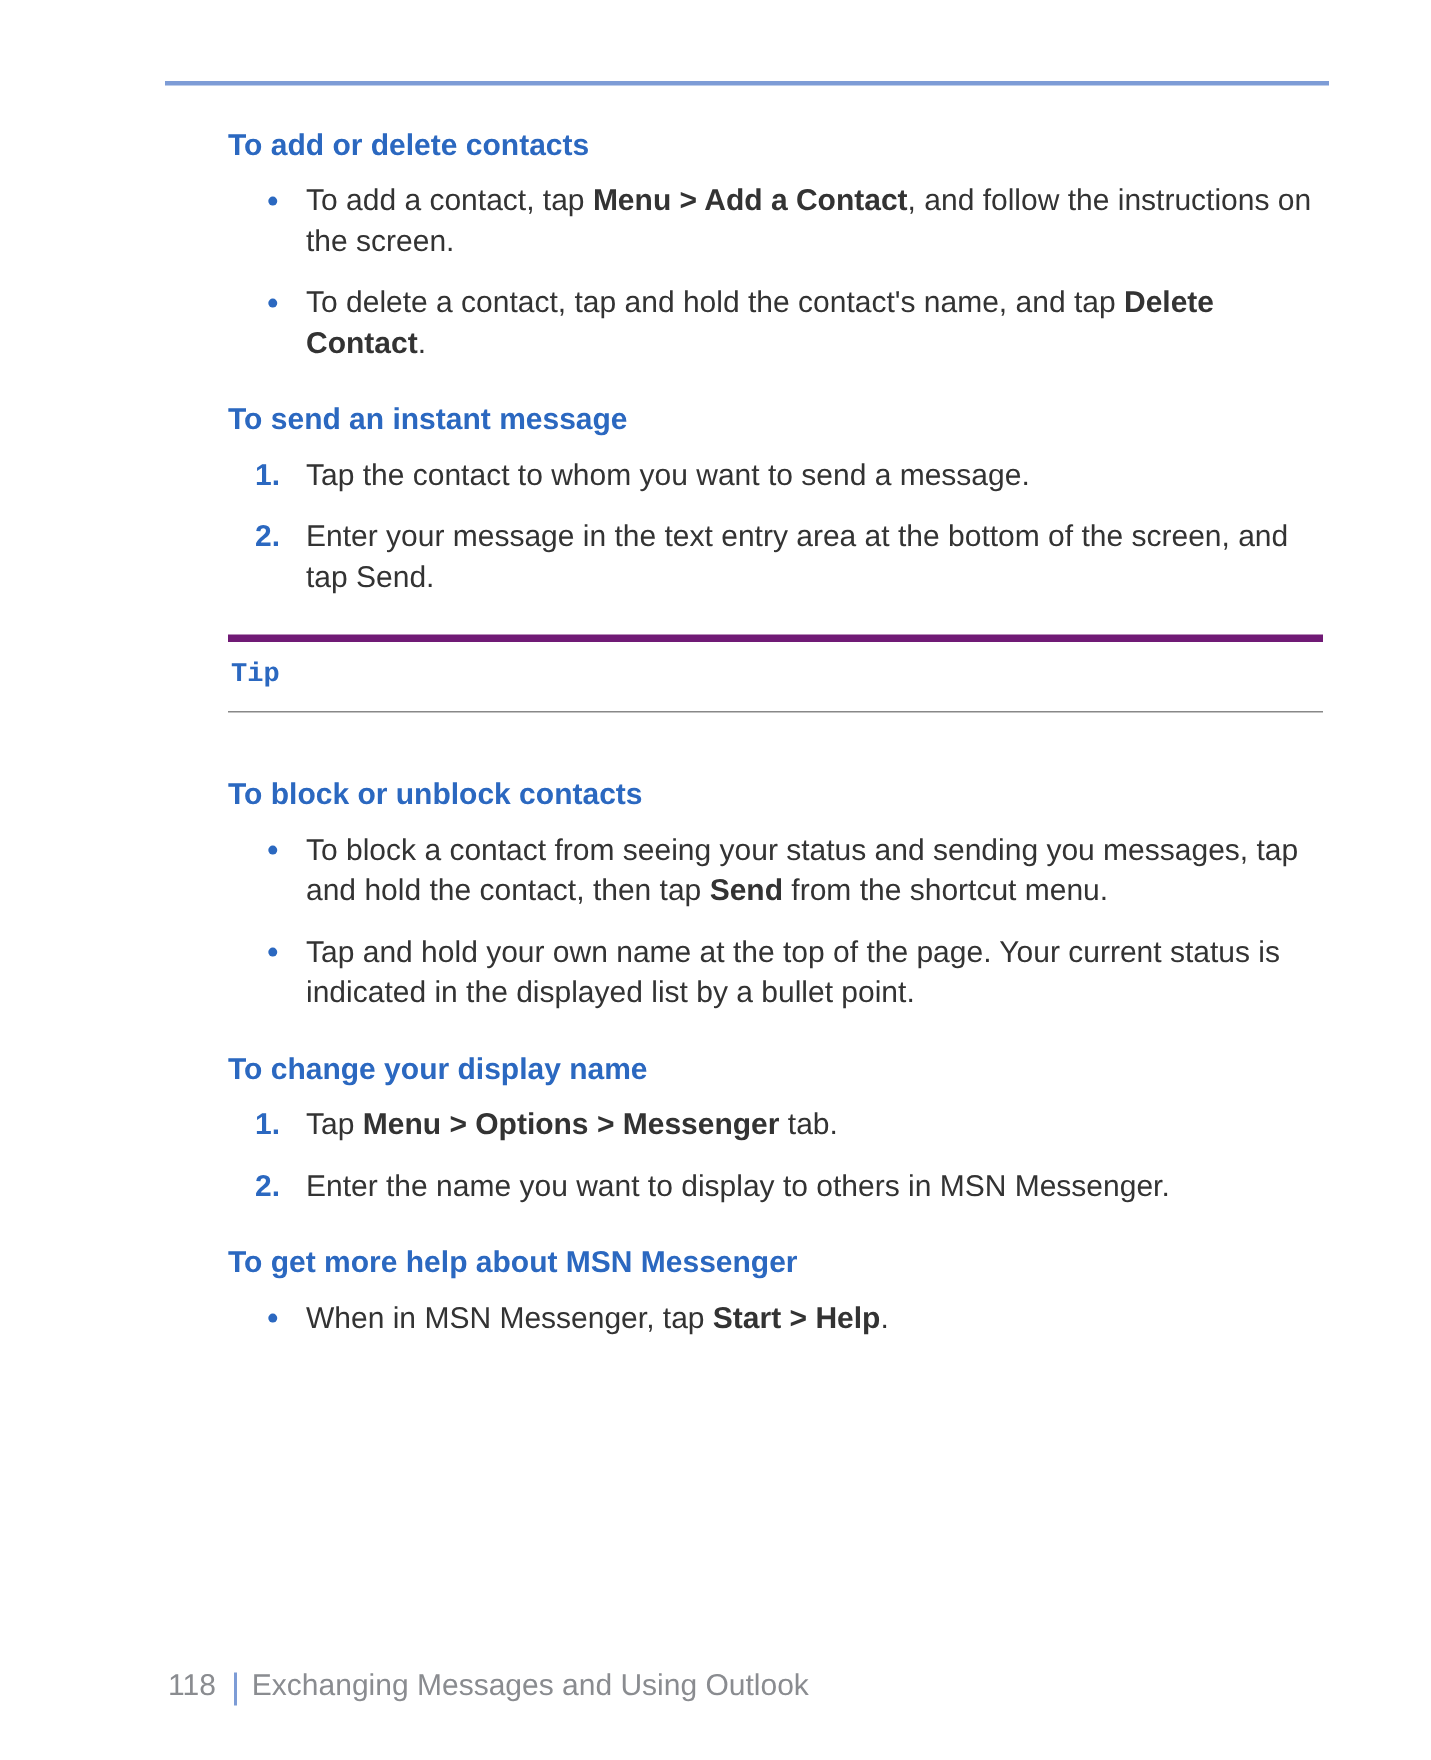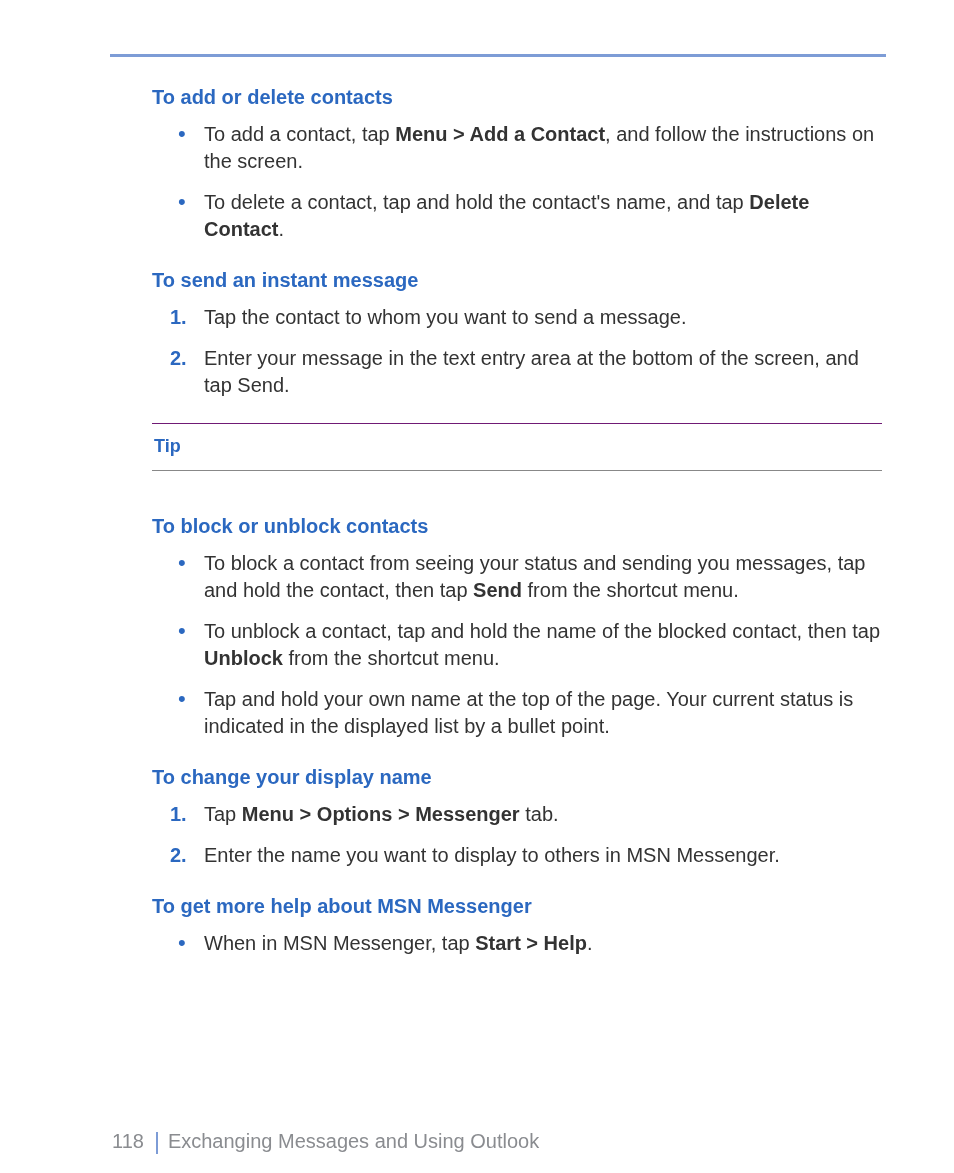--- a/index.html
+++ b/index.html
@@ -56,41 +56,42 @@
   .num-list li .num {
     position: absolute;
     left: -34px;
     top: 0;
     color: #2b68c0;
     font-weight: bold;
     font-size: 20px;
   }
   .bold { font-weight: bold; }
   .tip-box {
-    border-top: 1px solid #701a75;
+    border-top: 5px solid #701a75;
     border-bottom: 1px solid #888;
     margin: 24px 0 44px 0;
     padding: 10px 0 12px 0;
     display: flex;
     gap: 27px;
     font-size: 18px;
     color: #555;
     line-height: 1.35;
+    font-family: Liberation Mono, monospace;
   }
   .tip-label {
     color: #2b68c0;
     font-weight: bold;
     flex: 0 0 auto;
     padding-left: 2px;
   }
   .tip-text { flex: 1; }
   .footer {
     position: absolute;
     left: 112px;
-    bottom: 20px;
+    bottom: 37px;
     font-size: 20px;
     color: #8a8c90;
     display: flex;
     align-items: center;
   }
   .footer .pnum {
     color: #8a8c90;
     margin-right: 8px;
   }
   .footer .divider {
@@ -132,23 +133,20 @@
 
   <div class="tip-box">
     <div class="tip-label">Tip</div>
   </div>
 
   <div class="section-heading">To block or unblock contacts</div>
   <ul class="bullet-list">
     <li>
       <span>To block a contact from seeing your status and sending you messages, tap and hold the contact, then tap </span><span class="bold">Send</span><span> from the shortcut menu.</span>
     </li>
-    <li>
-      <span>To unblock a contact, tap and hold the name of the blocked contact, then tap </span><span class="bold">Unblock</span><span> from the shortcut menu.</span>
-    </li>
   </ul>
 
   <ul class="bullet-list">
     <li>
       <span>Tap and hold your own name at the top of the page. Your current status is indicated in the displayed list by a bullet point.</span>
     </li>
   </ul>
 
   <div class="section-heading">To change your display name</div>
   <ul class="num-list">

